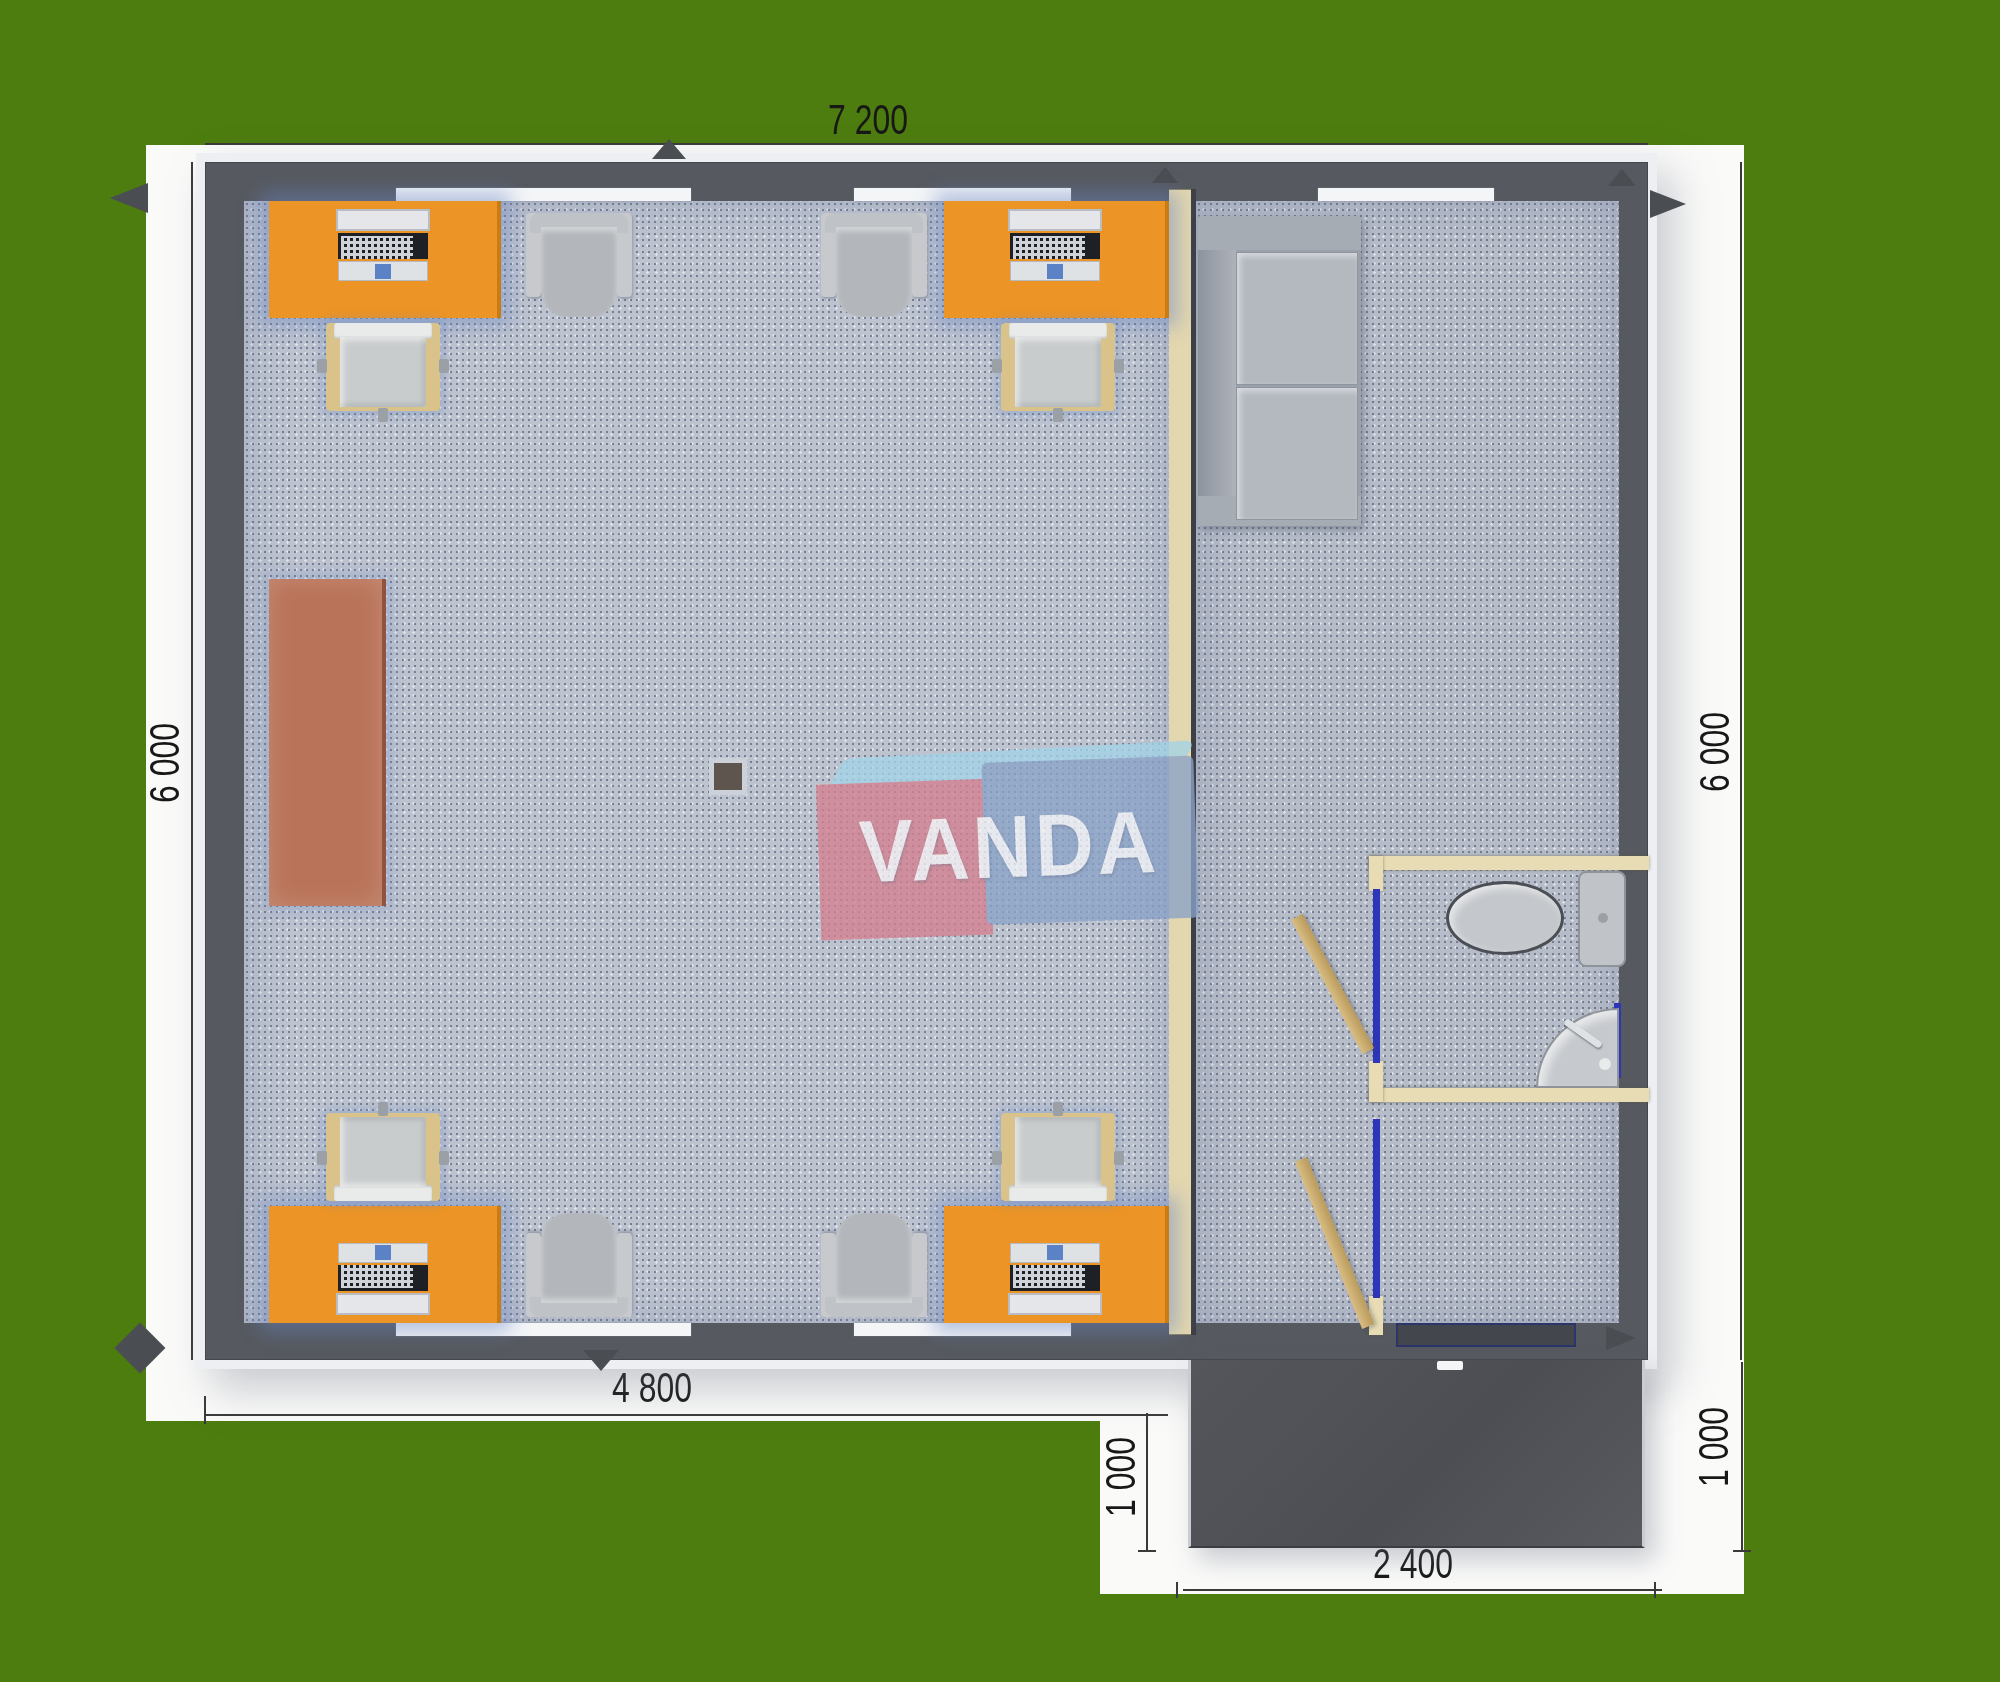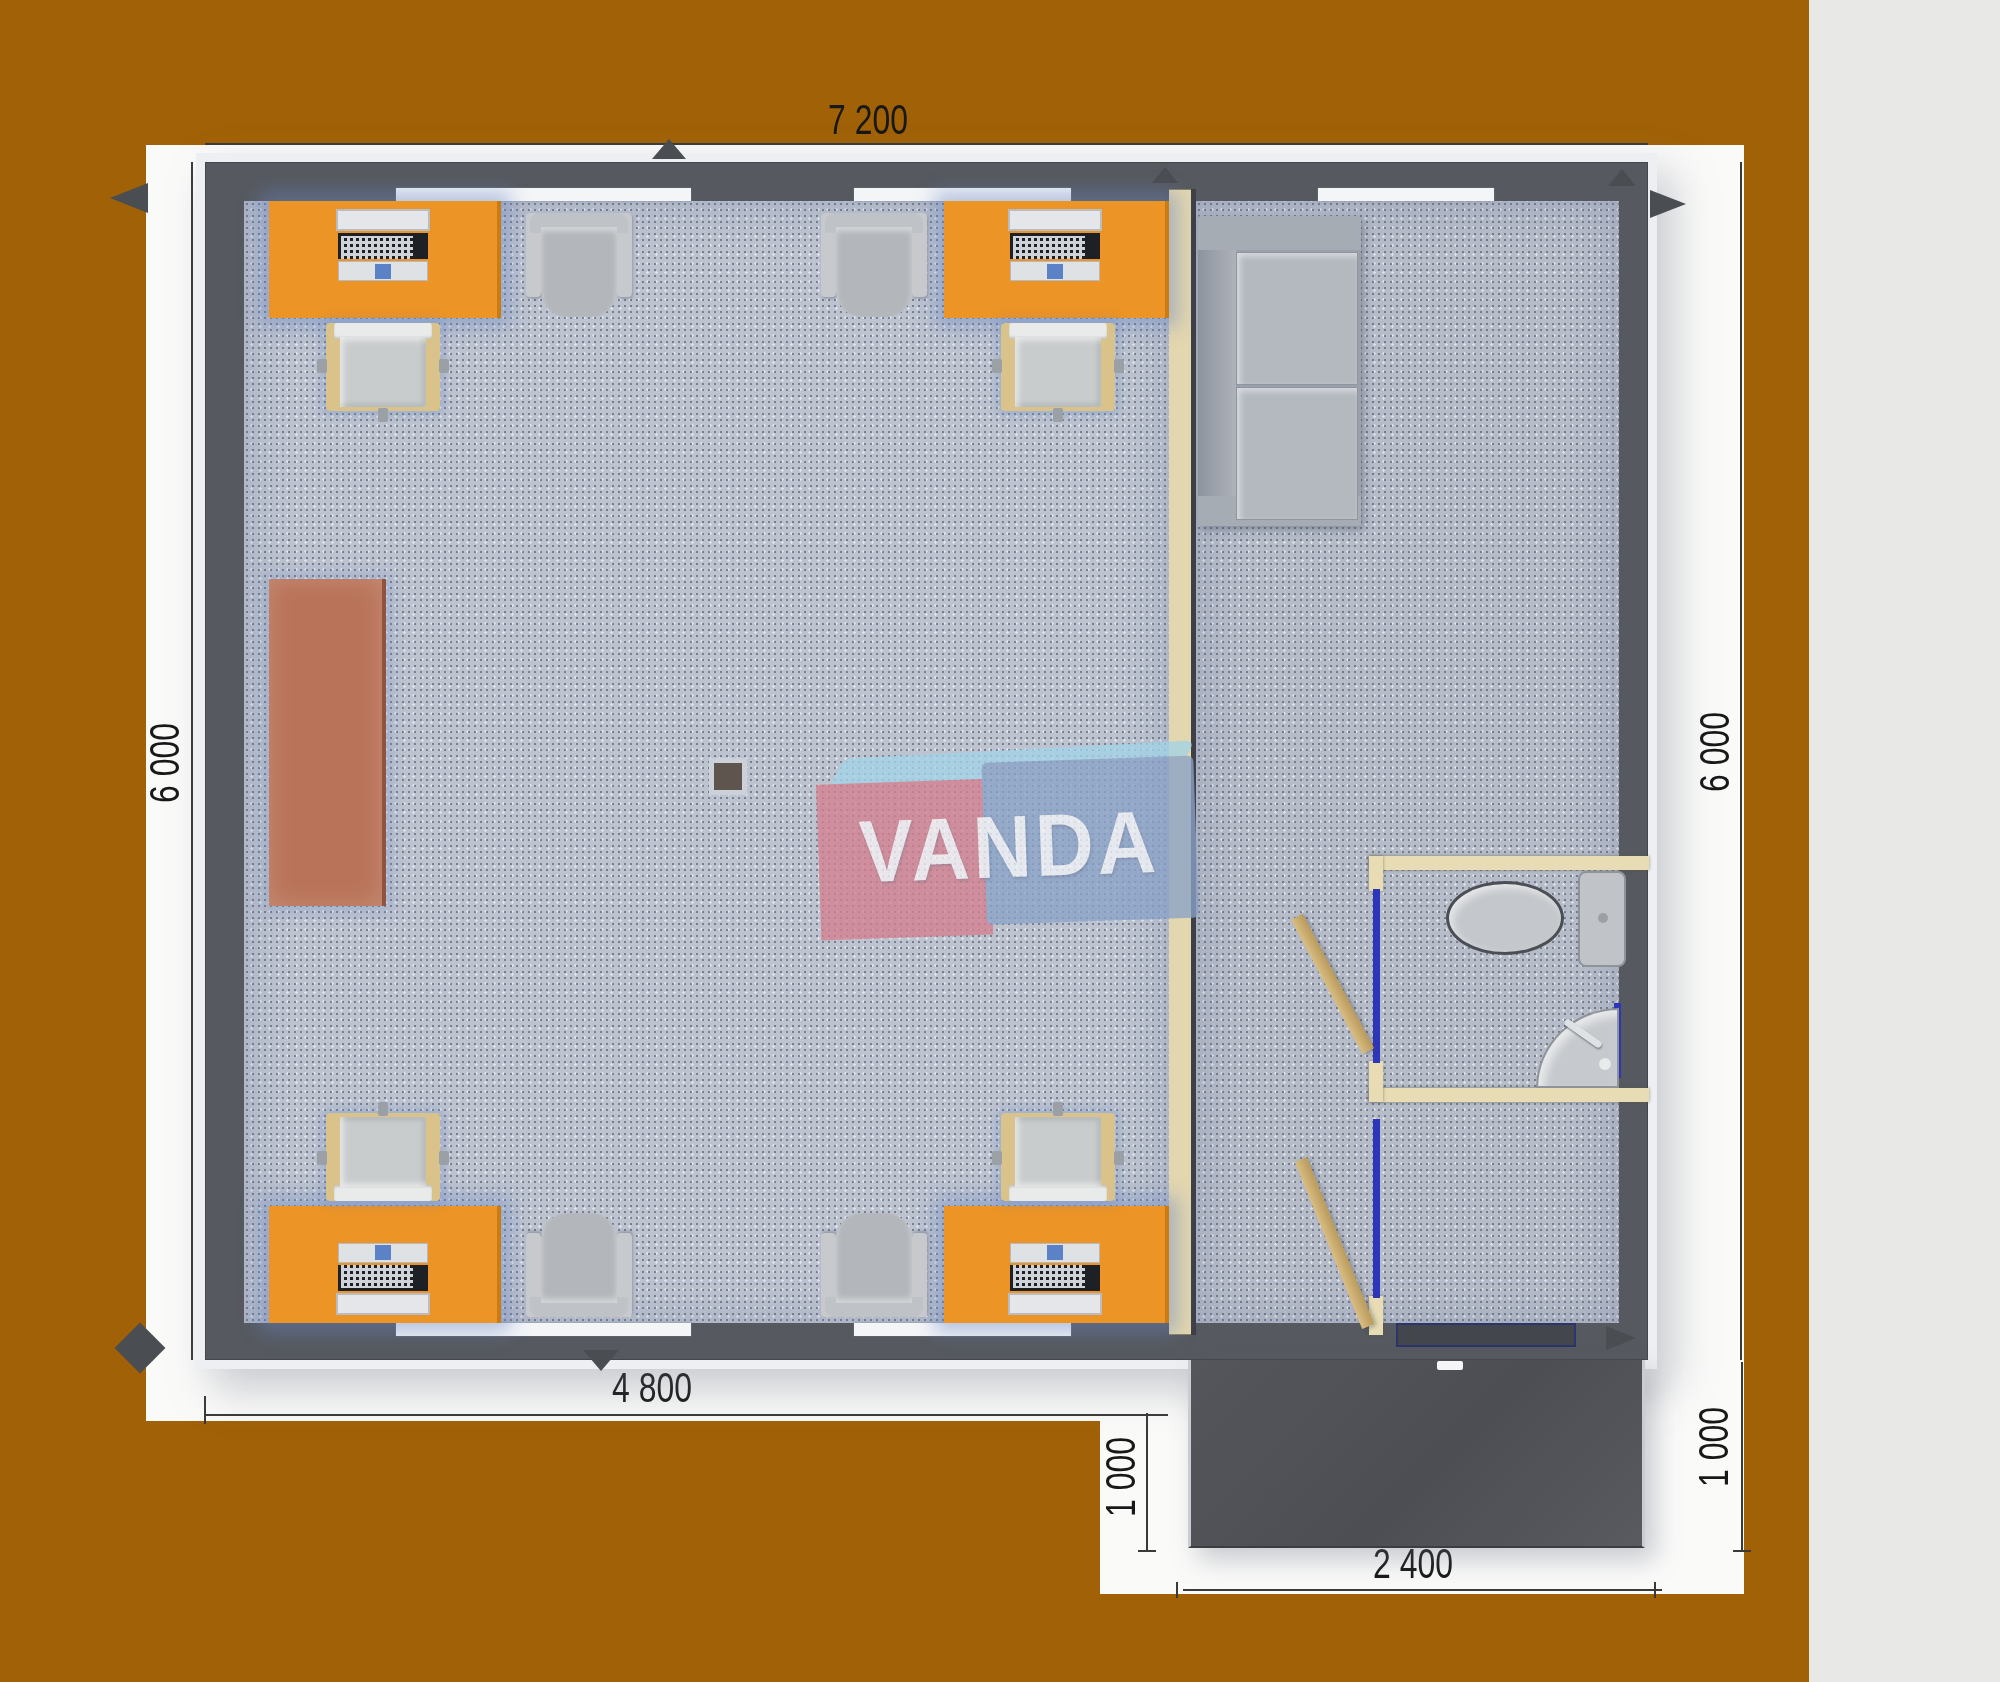--- a/index.html
+++ b/index.html
@@ -1,16 +1,16 @@
 <!DOCTYPE html>
 <html><head>
 <meta charset="utf-8">
 <style>
   html,body{margin:0;padding:0;background:#e8e8e7;}
-  #scene{position:relative;width:1809px;height:1682px;background:#a16207;overflow:hidden;
+  #scene{position:relative;width:2000px;height:1682px;background:#4d7c0f;overflow:hidden;
          font-family:"Liberation Sans", sans-serif;}
   i,div,span{box-sizing:border-box;}
   .abs{position:absolute;}
 
   
   .outer-white{left:146px;top:145px;width:1598px;height:1276px;background:#fafaf9;}
   .outer-white2{left:1100px;top:1418px;width:644px;height:176px;background:#fafaf9;}
 
   
   .bld-backing{left:196px;top:153px;width:1461px;height:1216px;background:#edeff2;

